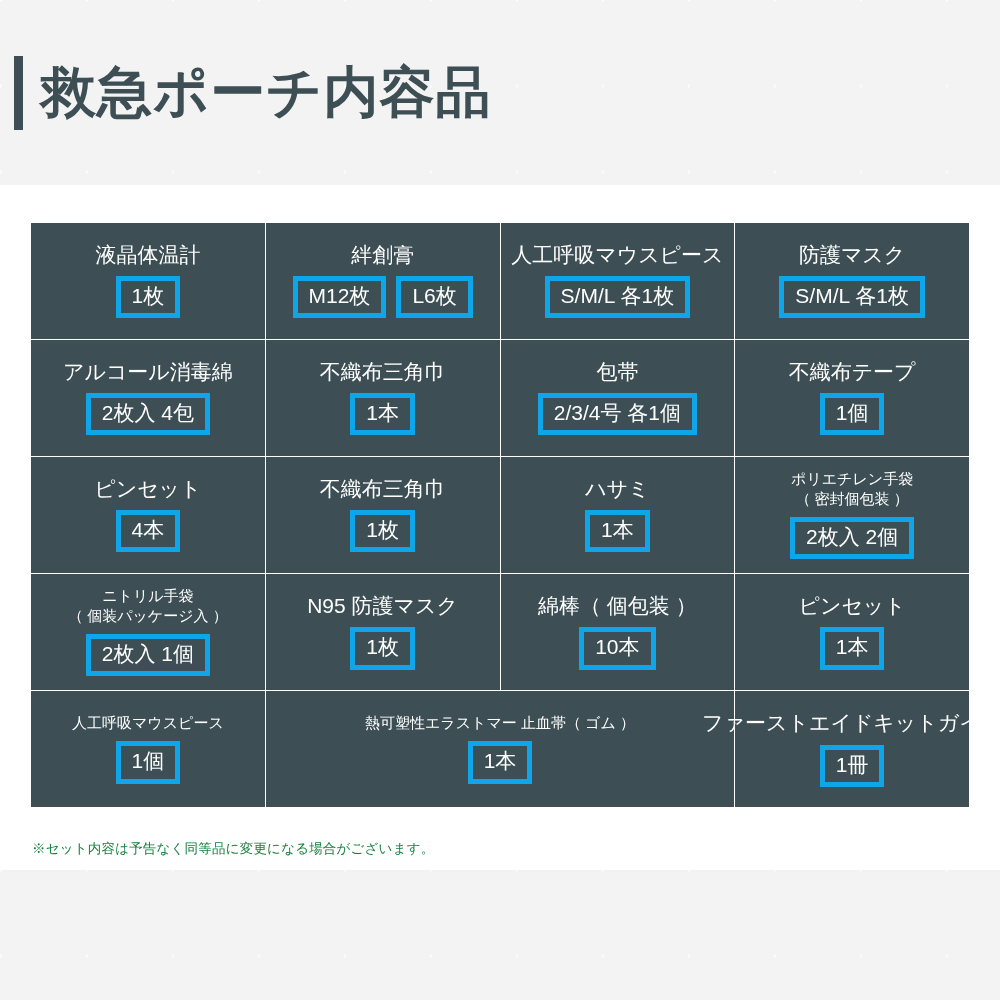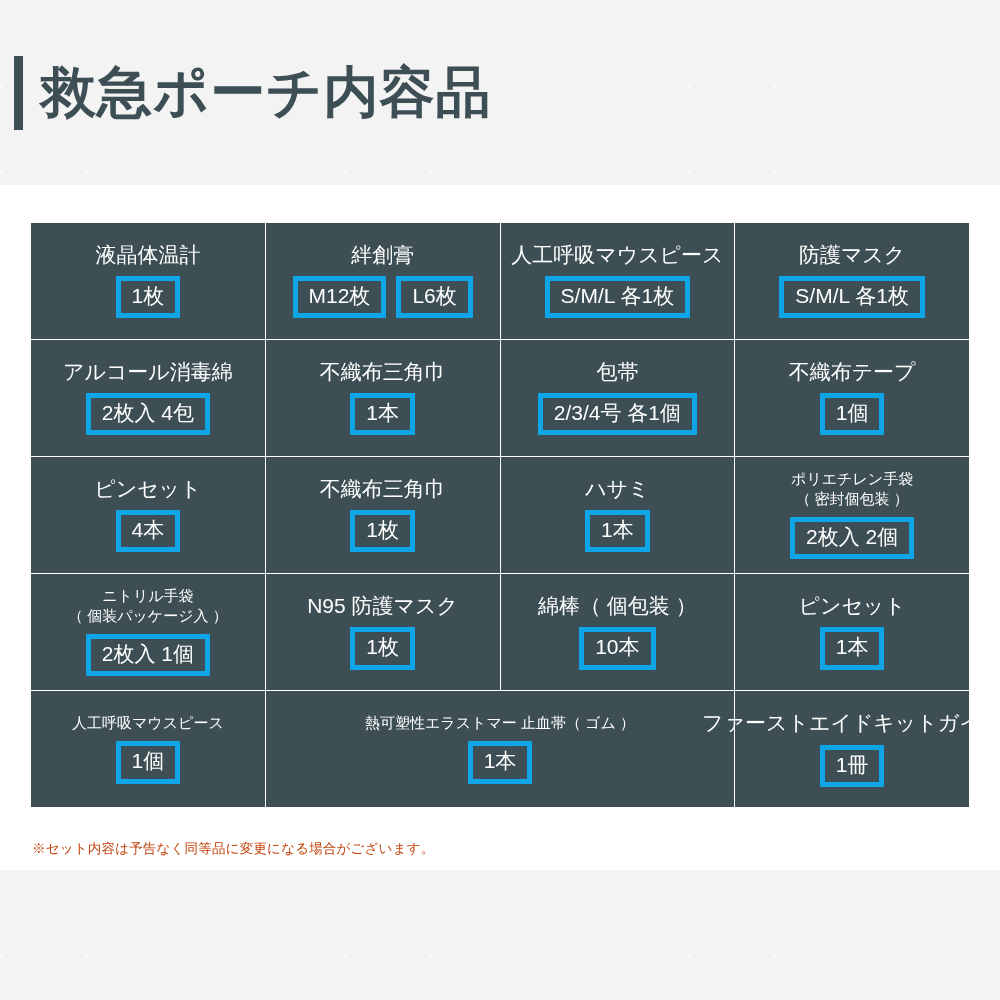--- a/index.html
+++ b/index.html
@@ -80,21 +80,21 @@
     display: inline-block;
     border: 5px solid #0ea5e9;
     padding: 3px 11px 5px 11px;
     font-size: 21px;
     line-height: 1.15;
     white-space: nowrap;
   }
   .note {
     position: absolute;
     top: 840px; left: 32px;
-    font-size: 13.5px; color: #c2410c;
+    font-size: 13.5px; color: #15803d;
     letter-spacing: .2px;
   }
 </style>
 </head>
 <body>
 
 <div class="page">
   <div class="texture top"></div>
   <div class="texture bottom"></div>
   <div class="white-band"></div>

